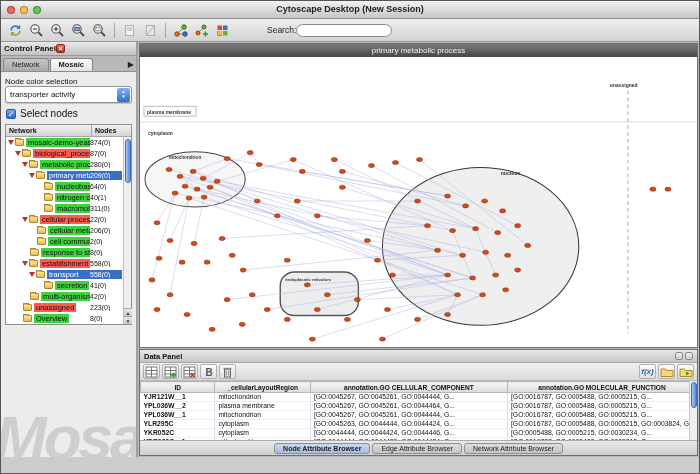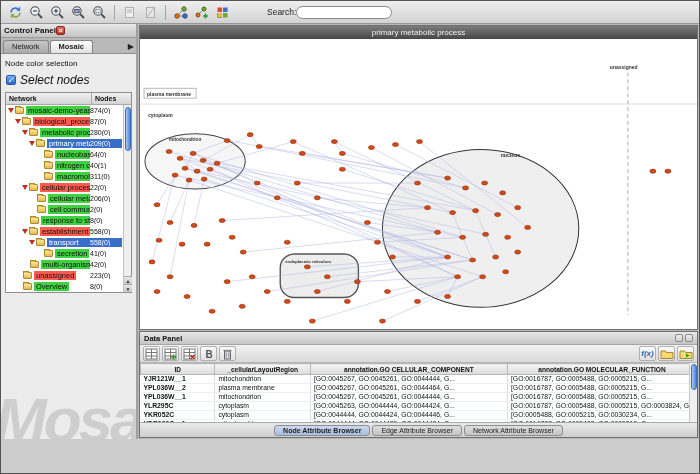--- a/index.html
+++ b/index.html
@@ -40,21 +40,21 @@
   .cp-label{font-size:8px;margin:1px 0 0;}
   .cp-select{height:17px;background:#fff;border:1px solid #949494;border-radius:3px;display:flex;align-items:center;
              justify-content:space-between;font-size:8px;padding-left:4px;box-shadow:0 1px 1px rgba(0,0,0,.18);}
   .arrows{width:13px;height:14px;margin-right:1px;background:linear-gradient(#7fb0f5,#2f6fd0);border-radius:2px;
           color:#fff;font-size:4.5px;display:flex;flex-direction:column;align-items:center;justify-content:center;line-height:4.5px;}
   .arrows:before{content:"▲";} .arrows:after{content:"▼";}
   .cp-check-row{display:flex;align-items:center;gap:4px;margin:5px 0 5px 1px;}
   .checkbox{width:10px;height:10px;border-radius:2px;background:linear-gradient(#79aef2,#2a66c8);border:1px solid #2457a8;
             color:#fff;font-size:8px;line-height:9px;text-align:center;}
   .checkbox:after{content:"✓";}
-  .cp-check-label{font-size:12px;font-style:italic;}
+  .cp-check-label{font-size:10px;}
   .tree{border:1px solid #8f8f8f;background:#fff;position:relative;}
   .tree-head{display:flex;height:12px;background:linear-gradient(#f1f1f1,#d4d4d4);border-bottom:1px solid #a8a8a8;
              font-size:7px;font-weight:bold;}
   .tree-head .c1{width:86px;border-right:1px solid #a8a8a8;padding-left:3px;line-height:12px;}
   .tree-head .c2{flex:1;padding-left:3px;line-height:12px;}
   .tree-rows{height:187px;overflow:hidden;}
   .tree-row{display:flex;align-items:center;height:11px;font-size:7.5px;white-space:nowrap;}
   .tri{flex:none;width:0;height:0;border-left:3.5px solid transparent;border-right:3.5px solid transparent;
        border-top:5px solid #c03020;margin-right:1px;}
   .tri-sp{flex:none;width:8px;}
@@ -109,20 +109,28 @@
   
   .statusbar{height:14px;background:linear-gradient(#ededed,#d2d2d2);border-top:1px solid #979797;
              display:flex;align-items:center;font-size:7.5px;color:#222;}
   .sb-left{margin-left:8px;} .sb-mid{margin-left:152px;} .sb-right{margin-left:58px;}
 </style>
 </head>
 <body>
 
 <div class="window">
 
+  <div class="titlebar">
+    <div class="traffic">
+      <span class="tl red"></span>
+      <span class="tl yellow"></span>
+      <span class="tl green"></span>
+    </div>
+    <div class="title">Cytoscape Desktop (New Session)</div>
+  </div>
 
   <div class="toolbar">
     <div id="toolbar-icons" class="tb-icons">
         <div class="tbtn">
           <svg width="15" height="15" viewBox="0 0 15 15">
             <path d="M3.2 7.5a4.3 4.3 0 0 1 8-2.4" fill="none" stroke="#2f6fd0" stroke-width="1.5"></path>
             <path d="M11.5 2.2v2.9h-2.9" fill="none" stroke="#2f6fd0" stroke-width="1.3"></path>
             <path d="M11.8 7.5a4.3 4.3 0 0 1-8 2.4" fill="none" stroke="#7fa845" stroke-width="1.5"></path>
             <path d="M3.5 12.8V9.9h2.9" fill="none" stroke="#7fa845" stroke-width="1.3"></path>
           </svg>
@@ -212,20 +220,24 @@
       </div>
       <div class="cp-tabs">
         <span id="cp-tabs-inner" style="display:flex;align-items:flex-end;">
             <div class="cp-tab">Network</div>
             <div class="cp-tab active">Mosaic</div>
           </span>
         <span class="cp-tab-arrow"></span>
       </div>
       <div class="cp-body">
         <div class="cp-label">Node color selection</div>
+        <div class="cp-select">
+          <span>transporter activity</span>
+          <span class="arrows"></span>
+        </div>
         <div class="cp-check-row">
           <span class="checkbox"></span>
           <span class="cp-check-label">Select nodes</span>
         </div>
         <div class="tree">
           <div class="tree-head">
             <span class="c1">Network</span>
             <span class="c2">Nodes</span>
           </div>
           <div class="tree-rows" id="tree-rows">

